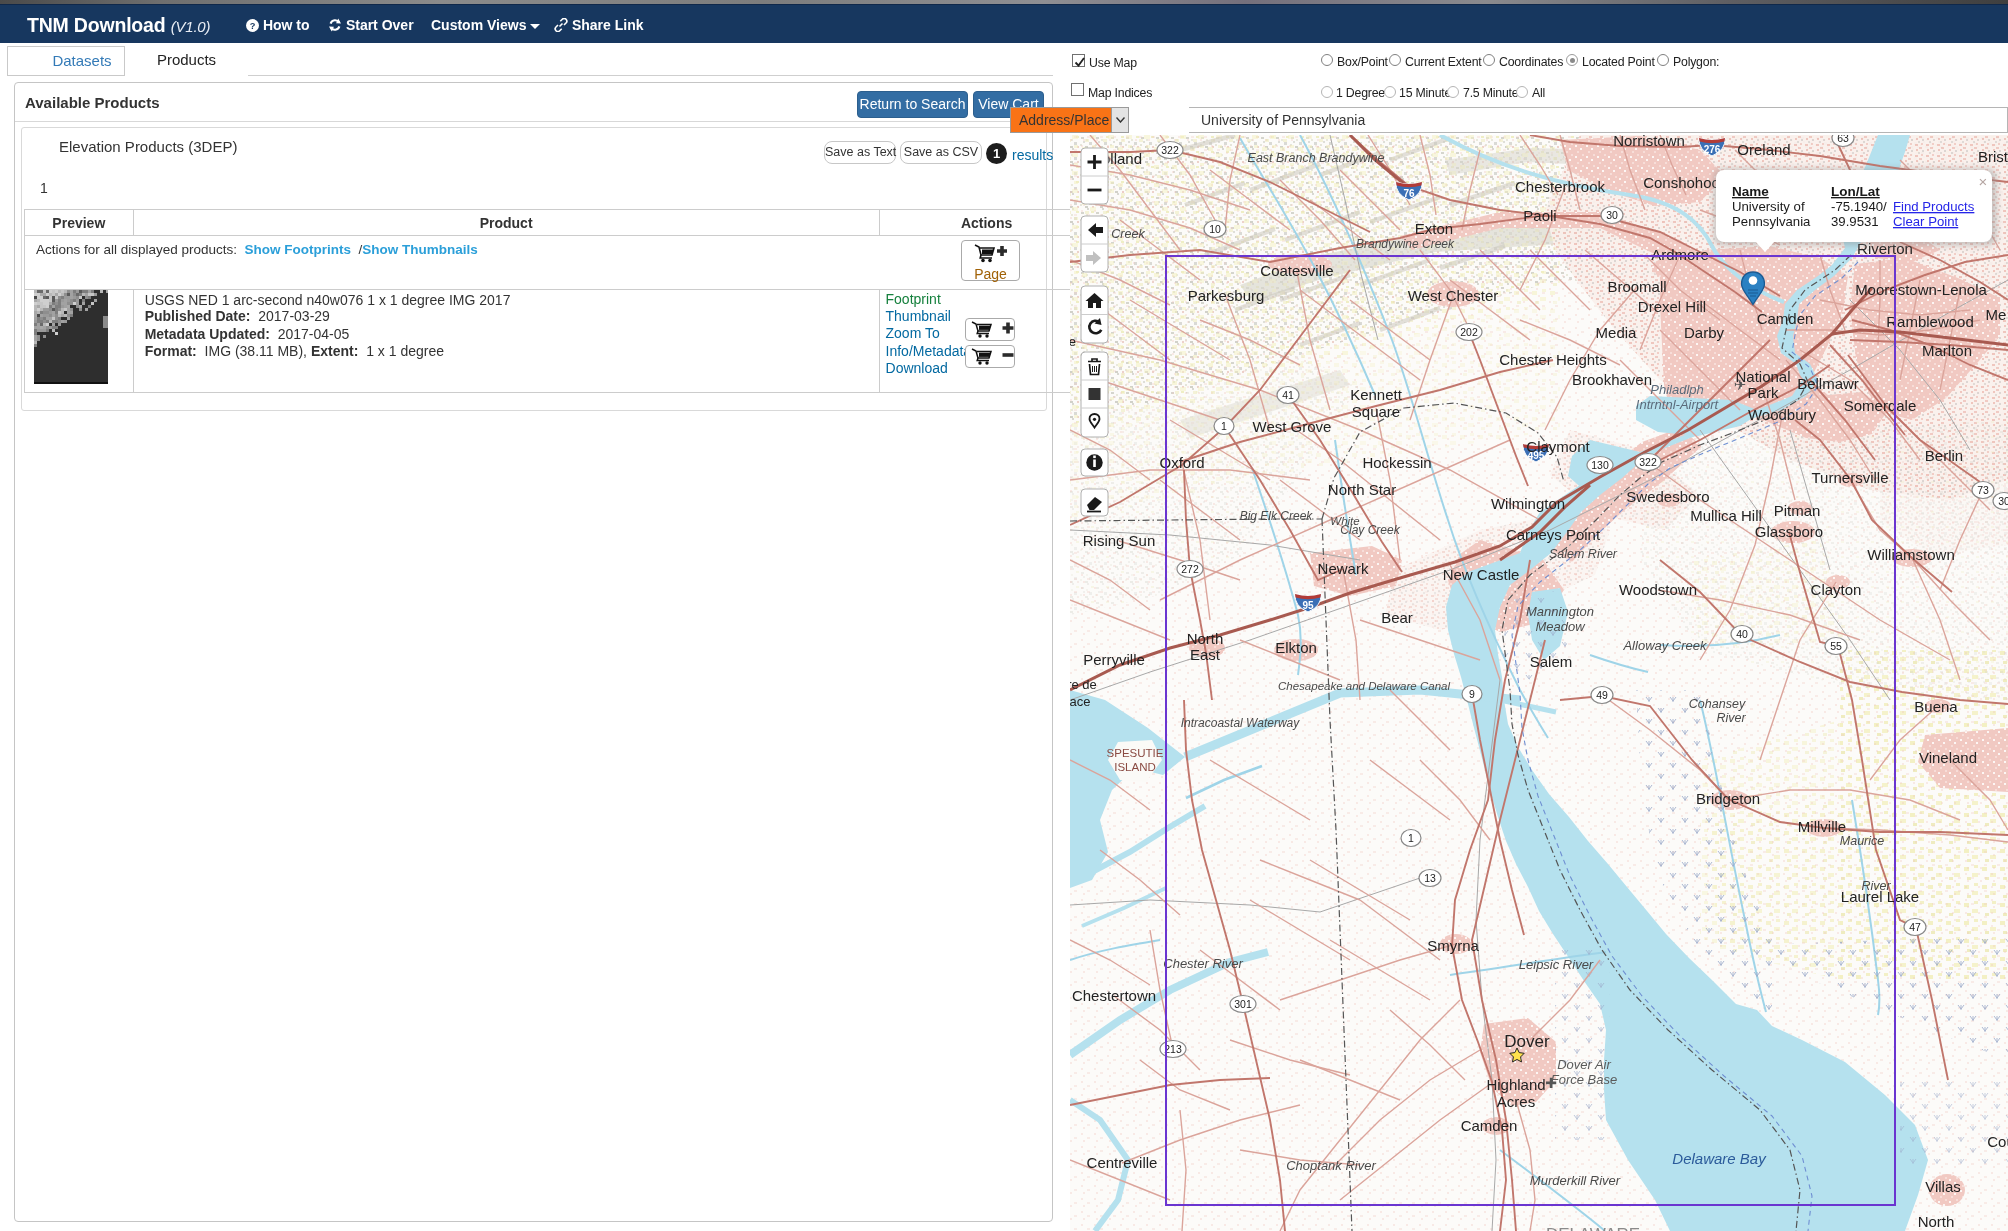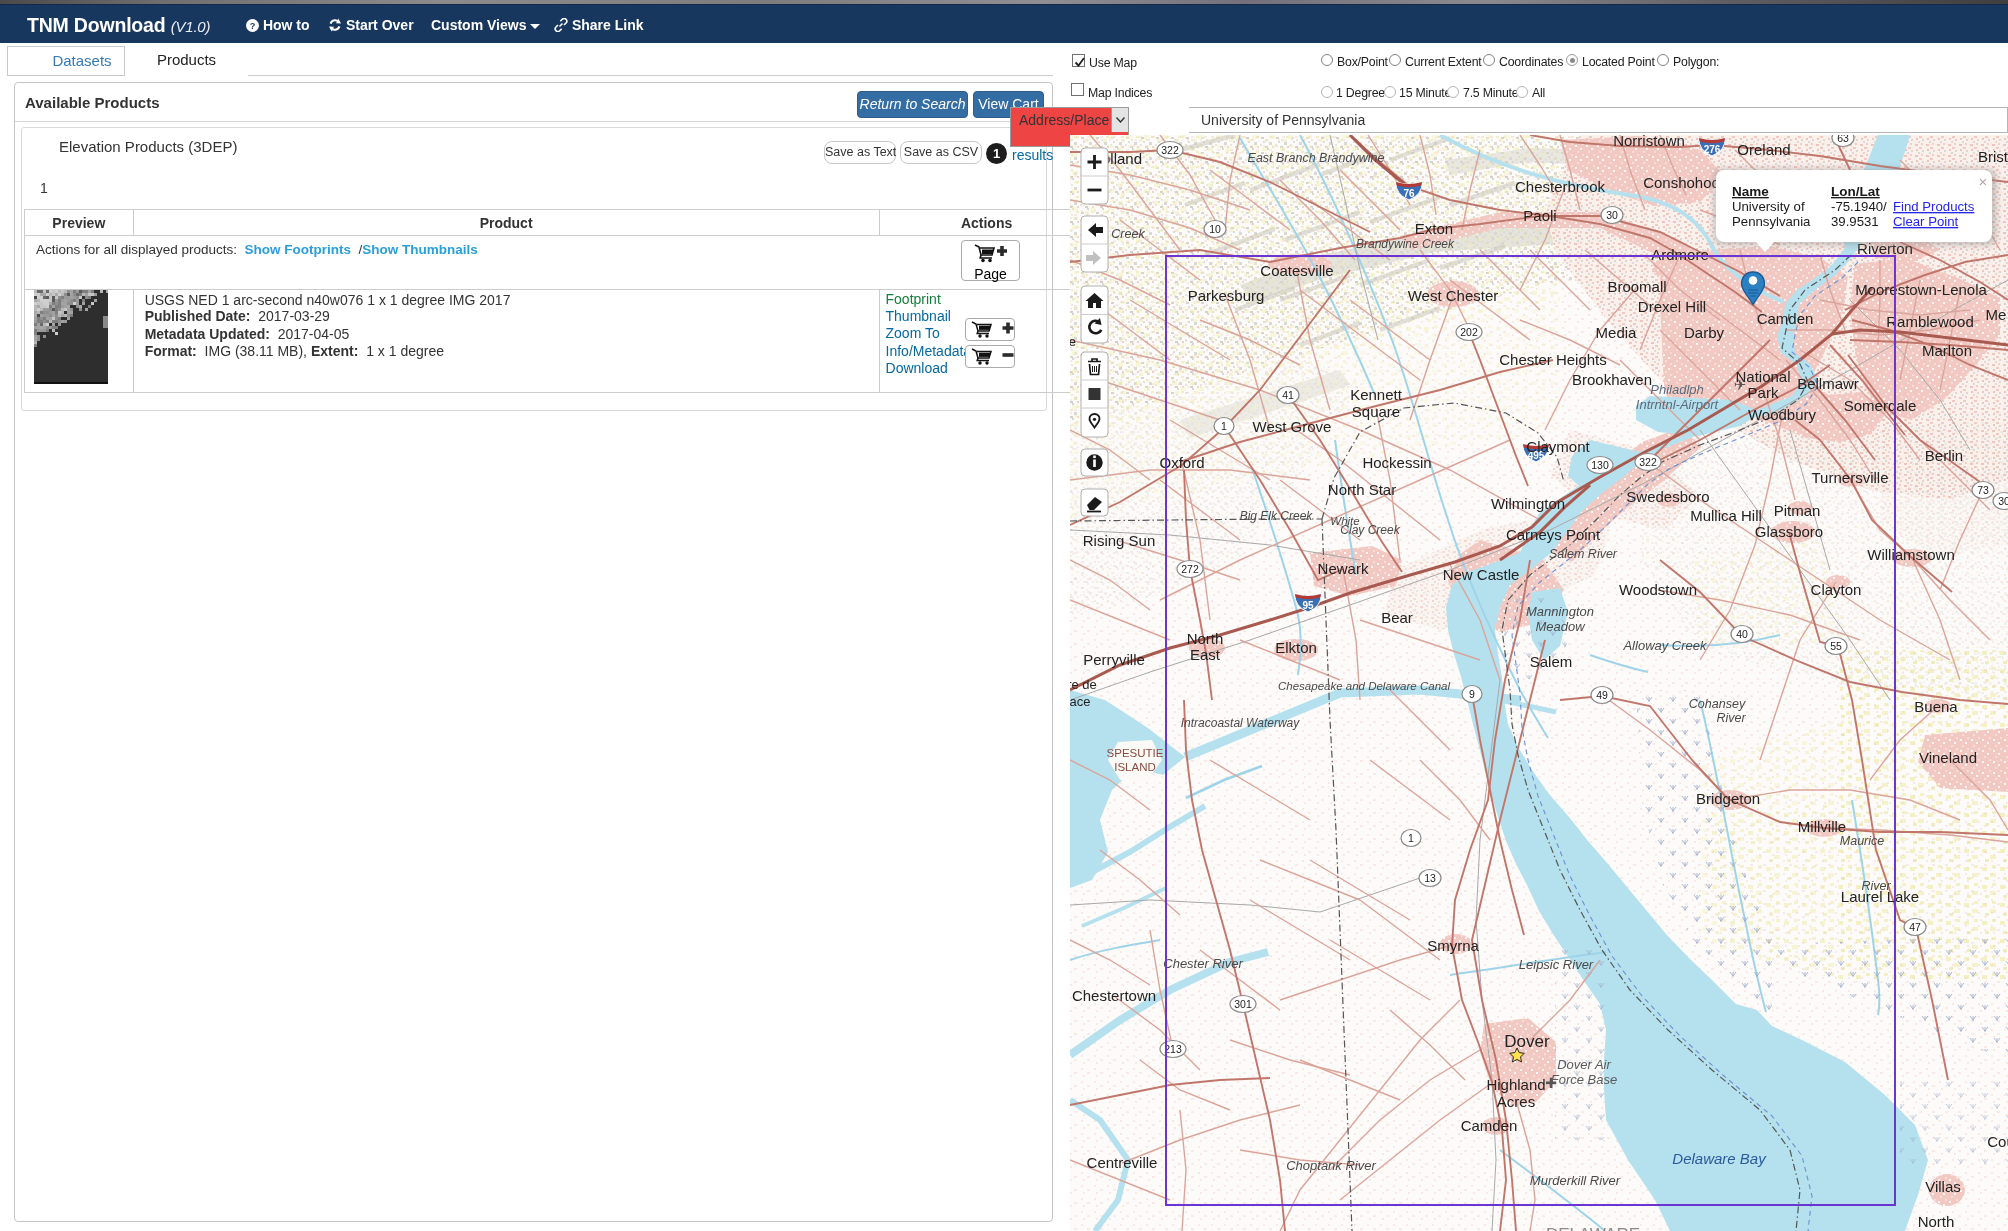--- a/index.html
+++ b/index.html
@@ -75,21 +75,21 @@
       </svg>
     Share Link</div>
 </div>
 <div id="tab-datasets" class="abs">Datasets</div>
 <div id="tab-products" class="abs">Products</div>
 <div id="tabline" class="abs"></div>
 
 <div id="panel" class="abs">
   <div id="panel-head" class="abs">
     <div id="panel-title" class="abs">Available Products</div>
-    <div class="bluebtn" style="left:842px; top:8px; width:111px; height:27px; line-height:25px;font-style:italic;">Return to Search</div>
+    <div class="bluebtn" style="left:842px; top:8px; width:111px; height:27px; line-height:25px;">Return to Search</div>
     <div class="bluebtn" style="left:958px; top:8px; width:71px; height:27px; line-height:25px;">View Cart</div>
   </div>
   <div id="inner" class="abs">
     <div class="abs" style="left:37px; top:10px; font-size:15px; color:#333;">Elevation Products (3DEP)</div>
     <div class="whitebtn" style="left:802px; top:13px; width:72px; height:23px; line-height:21px;">Save as Text</div>
     <div class="whitebtn" style="left:878px; top:13px; width:82px; height:23px; line-height:21px;">Save as CSV</div>
     <div id="resultcirc" class="abs">1</div>
     <a class="lnk abs" href="#" style="left:990px; top:19px; font-size:14px;">results</a>
     <div class="abs" style="left:18px; top:52px; font-size:14px; color:#333;">1</div>
     <table class="prod">
@@ -126,21 +126,21 @@
       <path d="M2 2 L6 4 L8 12 L19 12 L21 5 L7 5"></path>
       <path d="M8 12 L7.2 15 L19 15"></path>
     </g>
     <g fill="#111">
         <circle cx="10" cy="17.5" r="1.8"></circle>
         <circle cx="17" cy="17.5" r="1.8"></circle>
     <rect x="9" y="6.5" width="11" height="4.5"></rect>
       </g>
     <path d="M29 3 v10 M24 8 h10" stroke="#2b2b2b" stroke-width="3.6"></path>
   </svg>
-  <div style="font-size:14px; color:#000000; margin-top:-1px;">Page</div>
+  <div style="font-size:14px; color:#a16207; margin-top:-1px;">Page</div>
 </div>
 <div class="cartbtn abs" style="left:965px; top:318px; width:50px; height:23px;">
   <svg width="52" height="19" viewBox="0 0 52 19" style="margin:1px 0 0 4px;">
     <g stroke="#111" fill="none" stroke-width="1.5">
       <path d="M2 2 L6 4 L8 11 L19 11 L21 4.5 L7 4.5"></path>
       <path d="M8 11 L7.2 13.5 L19 13.5"></path>
     </g>
     <g fill="#111">
         <circle cx="10" cy="16" r="1.7"></circle>
         <circle cx="17" cy="16" r="1.7"></circle>
@@ -394,21 +394,21 @@
 <div class="chk abs" style="left:1071px; top:83px;"></div>
 <div class="ctl" style="left:1088px; top:86px;">Map Indices</div>
 <div class="radio dis" style="left:1321px; top:86px;"></div>
 <div class="ctl" style="left:1336px; top:86px;">1 Degree</div>
 <div class="radio dis" style="left:1384px; top:86px;"></div>
 <div class="ctl" style="left:1399px; top:86px;">15 Minute</div>
 <div class="radio dis" style="left:1447px; top:86px;"></div>
 <div class="ctl" style="left:1463px; top:86px;">7.5 Minute</div>
 <div class="radio dis" style="left:1516px; top:86px;"></div>
 <div class="ctl" style="left:1532px; top:86px;">All</div>
-<div class="abs" style="left:1010px; top:107px; width:119px; height:40px; border:1px solid #9a9a9a; background:#ef4444;">
+<div class="abs" style="left:1010px; top:107px; width:119px; height:26px; border:1px solid #9a9a9a; background:#f97316;">
   <div style="position:absolute; left:8px; top:4px; font-size:14px; color:#333;">Address/Place</div>
   <div style="position:absolute; right:0; top:0; width:17px; height:24px; background:#e4e4e4; border-left:1px solid #9a9a9a;">
     <svg width="9" height="6" viewBox="0 0 9 6" style="margin:9px 0 0 4px;">
         <path d="M0.5 0.5 L4.5 5 L8.5 0.5" stroke="#333" fill="none" stroke-width="1.4"></path>
       </svg>
   </div>
 </div>
 <div class="abs" style="left:1189px; top:107px; width:819px; height:26px; border:1px solid #b5b5b5; border-left:none; background:#fff;">
   <div style="position:absolute; left:12px; top:4px; font-size:14px; color:#333;">University of Pennsylvania</div>
 </div>

